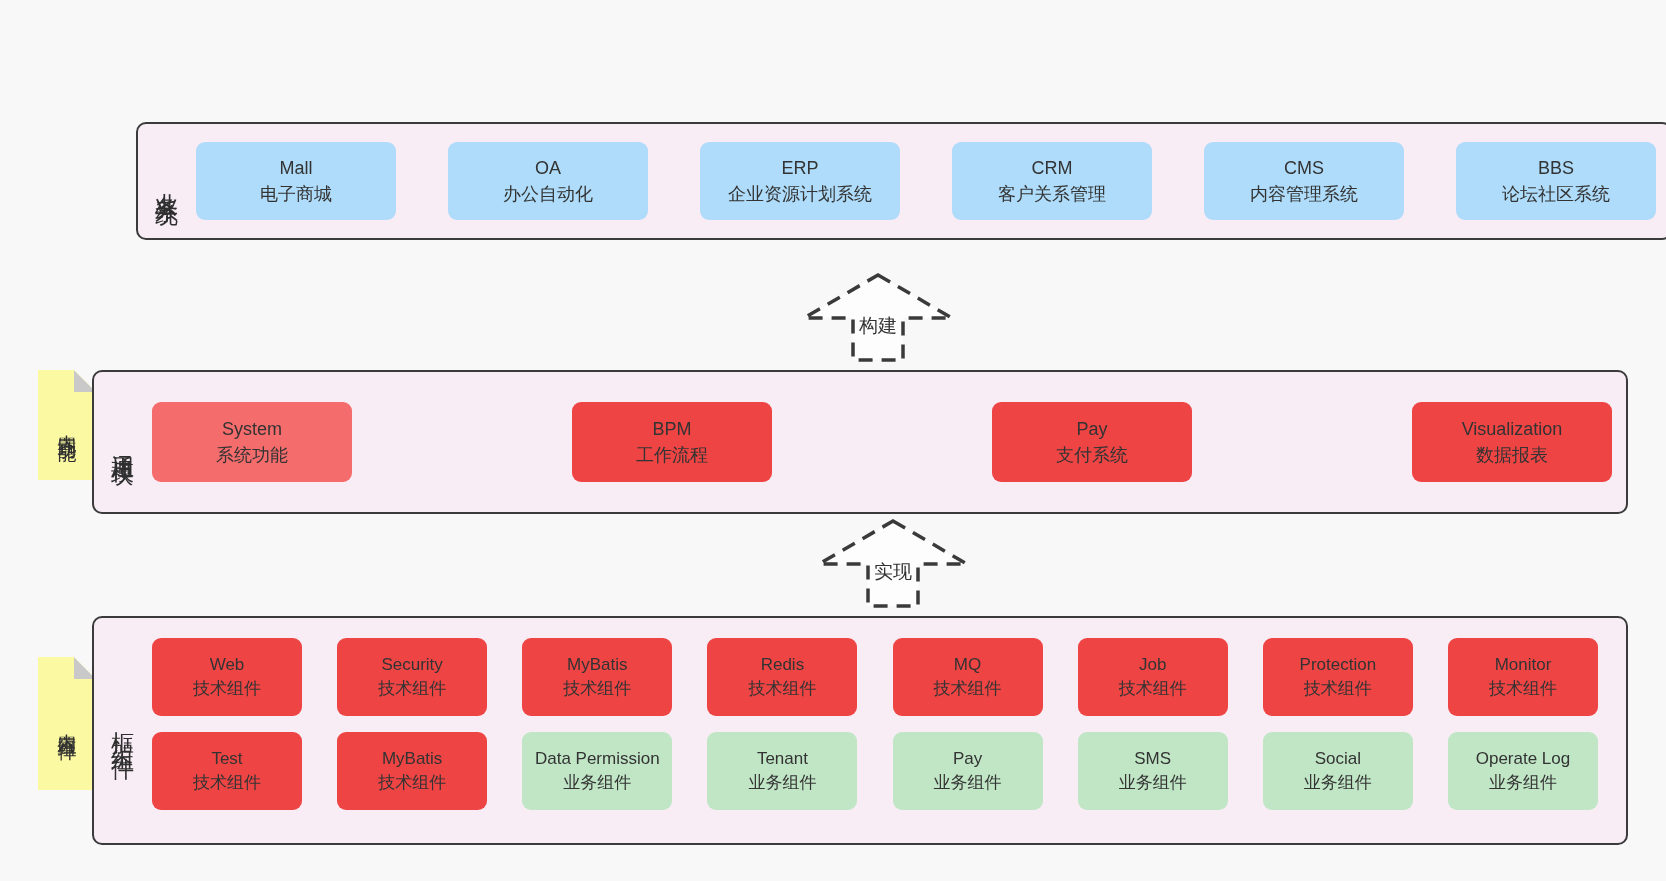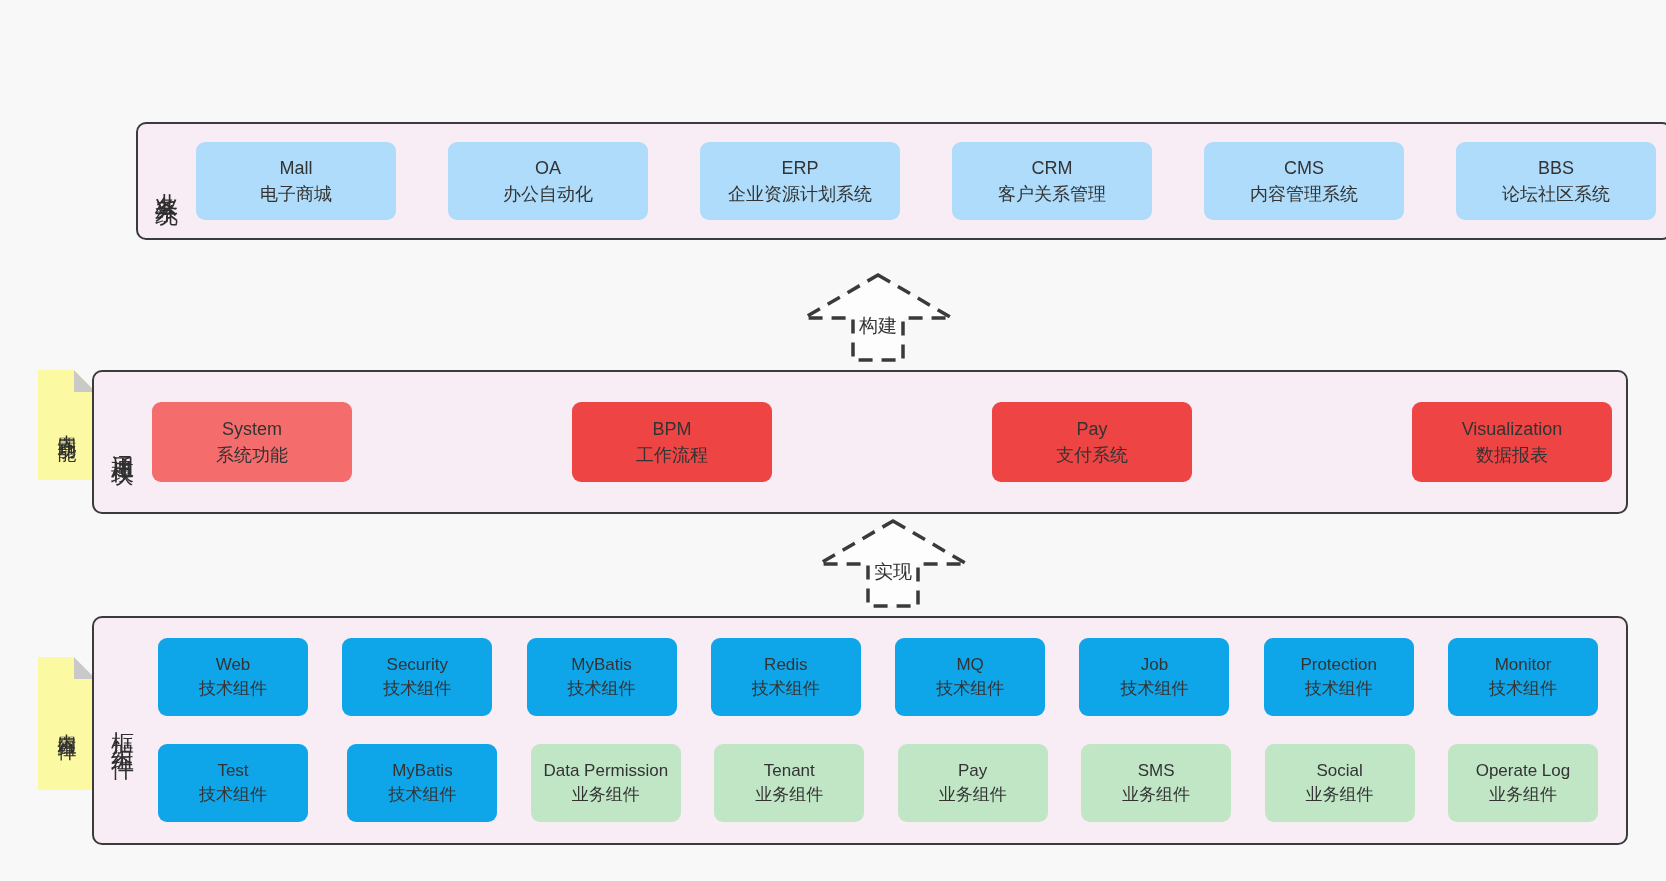--- a/index.html
+++ b/index.html
@@ -13,33 +13,33 @@
 
   .side-label { position:absolute; left:14px; top:50%; transform:translateY(-50%);
                 writing-mode:vertical-rl; text-orientation:upright;
                 font-size:23px; letter-spacing:3px; color:#2f2f2f; white-space:nowrap; }
   #layer-components .side-label { letter-spacing:9px; }
 
   .box-row { position:absolute; left:58px; right:14px; top:0; bottom:0;
              display:flex; justify-content:space-between; align-items:center; }
   #layer-components .box-row { right:28px; }
   #layer-components .box-row.r1 { top:20px;  bottom:auto; height:78px; }
-  #layer-components .box-row.r2 { top:126px; bottom:auto; height:78px; }
+  #layer-components .box-row.r2 { top:114px; bottom:auto; height:78px; }
 
   .box { display:flex; flex-direction:column; justify-content:center; align-items:center;
          text-align:center; border-radius:9px; font-size:18px; line-height:1.45;
          flex:0 0 auto; }
   .w200 { width:200px; height:78px; }
   #layer-modules .w200 { height:80px; }
   .w150 { width:150px; height:78px; font-size:17px; line-height:1.4; padding:2px 4px; box-sizing:border-box; }
 
   .blue       { background:#aedcfa; }
   .red        { background:#f56c6c; }
   .pink       { background:#ef4444; }
-  .green      { background:#0ea5e9;margin-left:6px; }
+  .green      { background:#ef4444; }
   .lightgreen { background:#c0e6c6; }
 
   .sticky { position:absolute; left:38px; width:58px; background:#fbf9a1; z-index:1;
             display:flex; justify-content:center; align-items:center;
             clip-path:polygon(0 0, calc(100% - 22px) 0, 100% 22px, 100% 100%, 0 100%); }
   #sticky-modules    { top:370px; height:110px; }
   #sticky-components { top:657px; height:133px; }
   .sticky .fold { position:absolute; top:0; right:0; }
   .sticky .fold path { fill:#c9c9c9; }
   .sticky-label { writing-mode:vertical-rl; text-orientation:upright;

